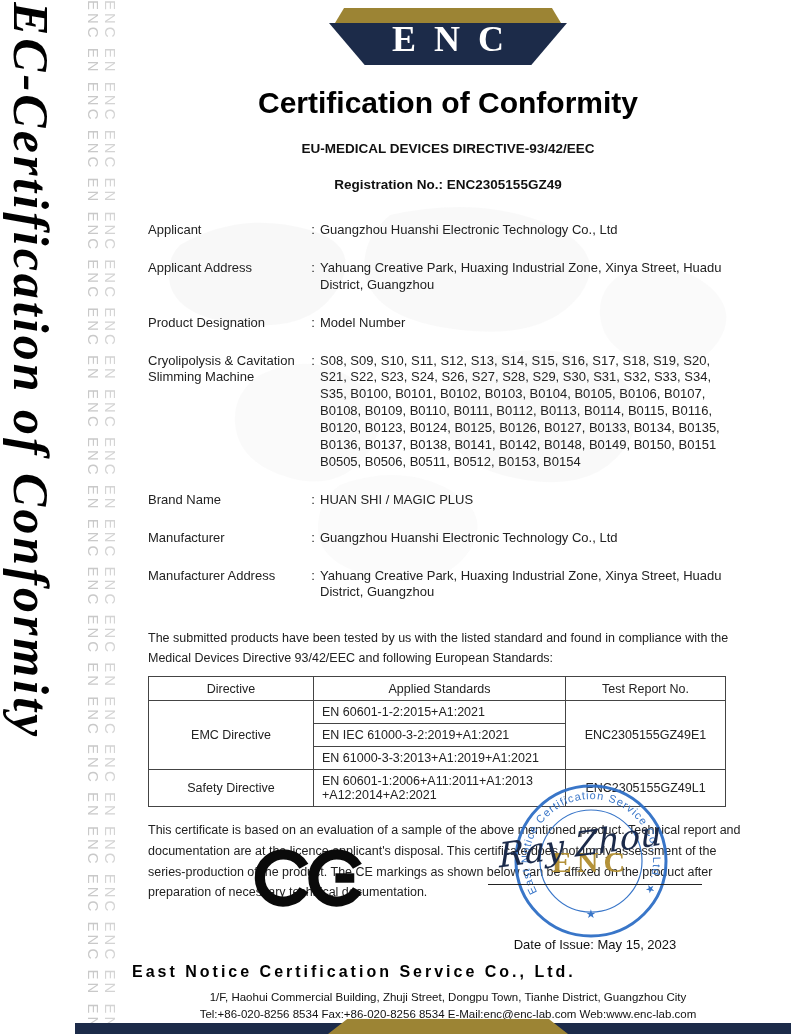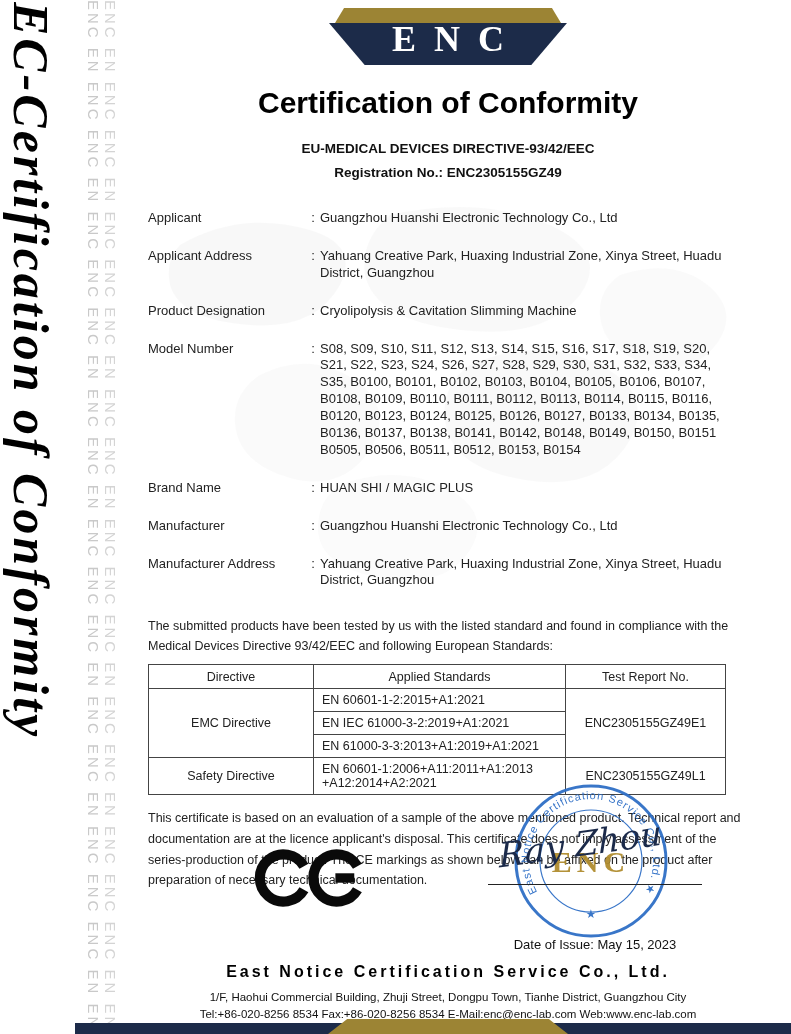--- a/index.html
+++ b/index.html
@@ -35,21 +35,21 @@
   .logo-gold { position:absolute; top:0; left:6px; right:6px; height:15px; background:#9c8434;
     clip-path:polygon(4% 0, 96% 0, 100% 100%, 0 100%); }
   .logo-navy { position:absolute; top:15px; left:0; right:0; height:42px; background:#1c2b49;
     clip-path:polygon(0 0, 100% 0, 85% 100%, 15% 100%); }
   .logo-text { position:absolute; top:10px; left:0; width:100%; text-align:center;
     font-family:"Liberation Serif", serif; font-weight:bold; font-size:36px; color:#fff;
     letter-spacing:18px; text-indent:18px; }
 
   .doc-title { margin-top:20px; text-align:center; font-size:30px; font-weight:bold; color:#000; }
   .doc-sub   { margin-top:21px; text-align:center; font-size:13.5px; font-weight:bold; color:#111; }
-  .doc-reg   { margin-top:9px; text-align:center; font-size:13.5px; font-weight:bold; color:#111; }
+  .doc-reg   { margin-top:21px; text-align:center; font-size:13.5px; font-weight:bold; color:#111; }
 
   .fields { margin:30px 0 0 30px; width:592px; display:grid;
     grid-template-columns:158px 14px 1fr; row-gap:21px; font-size:13px; line-height:1.3; color:#222; }
   .fields .colon { text-align:center; }
 
   .intro { margin:27px 0 0 30px; width:592px; font-size:12.5px; line-height:1.6; color:#222; }
 
   table.std { margin:8px 0 0 30px; width:578px; border-collapse:collapse; font-size:12.5px; color:#222;border-radius:31px; }
   table.std th, table.std td { border:1px solid #444; padding:4px 8px; }
   table.std th { font-weight:normal; text-align:center; height:24px; }
@@ -62,21 +62,21 @@
   
   .ce-mark { position:absolute; left:252px; top:840px; }
   .stamp { position:absolute; left:512px; top:782px; opacity:.95; }
   .sig-script { position:absolute; left:498px; top:824px; font-family:"DejaVu Serif", serif;
     font-style:italic; font-size:34px; color:#1b2a4a; transform:rotate(-8deg) skewX(-6deg); }
   .sig-line { position:absolute; left:488px; top:884px; width:214px; border-top:1.5px solid #222; }
   .sig-name { position:absolute; left:468px; top:889px; width:254px; text-align:center; font-size:13.5px; color:#111; }
   .sig-date { position:absolute; left:468px; top:909px; width:254px; text-align:center; font-size:13px; color:#111;margin-top:28px; }
 
   
-  .f-company { position:absolute; left:118px; top:963px; width:660px; text-align:center;
+  .f-company { position:absolute; left:132px; top:963px; width:660px; 
     font-size:16px; font-weight:bold; letter-spacing:3px; color:#000; }
   .f-addr { position:absolute; left:118px; top:991px; width:660px; text-align:center; font-size:11.5px; color:#111; }
   .f-contact { position:absolute; left:118px; top:1008px; width:660px; text-align:center; font-size:11.5px; color:#111; }
   .bar-navy { position:absolute; left:75px; right:0; top:1023px; height:11px; background:#1c2b49; }
   .bar-gold { position:absolute; left:328px; top:1019px; width:240px; height:15px; background:#9c8434;
     clip-path:polygon(8% 0, 92% 0, 100% 100%, 0 100%); }
 </style>
 </head>
 <body>
 
@@ -113,23 +113,23 @@
       <div>Applicant</div>
       <div class="colon">:</div>
       <div>Guangzhou Huanshi Electronic Technology Co., Ltd</div>
 
       <div>Applicant Address</div>
       <div class="colon">:</div>
       <div>Yahuang Creative Park, Huaxing Industrial Zone, Xinya Street, Huadu District, Guangzhou</div>
 
       <div>Product Designation</div>
       <div class="colon">:</div>
+      <div>Model Number</div>
+
       <div>Cryolipolysis &amp; Cavitation Slimming Machine</div>
-
-      <div>Model Number</div>
       <div class="colon">:</div>
       <div>S08, S09, S10, S11, S12, S13, S14, S15, S16, S17, S18, S19, S20, S21, S22, S23, S24, S26, S27, S28, S29, S30, S31, S32, S33, S34, S35, B0100, B0101, B0102, B0103, B0104, B0105, B0106, B0107, B0108, B0109, B0110, B0111, B0112, B0113, B0114, B0115, B0116, B0120, B0123, B0124, B0125, B0126, B0127, B0133, B0134, B0135, B0136, B0137, B0138, B0141, B0142, B0148, B0149, B0150, B0151 B0505, B0506, B0511, B0512, B0153, B0154</div>
 
       <div>Brand Name</div>
       <div class="colon">:</div>
       <div>HUAN SHI / MAGIC PLUS</div>
 
       <div>Manufacturer</div>
       <div class="colon">:</div>
       <div>Guangzhou Huanshi Electronic Technology Co., Ltd</div>

